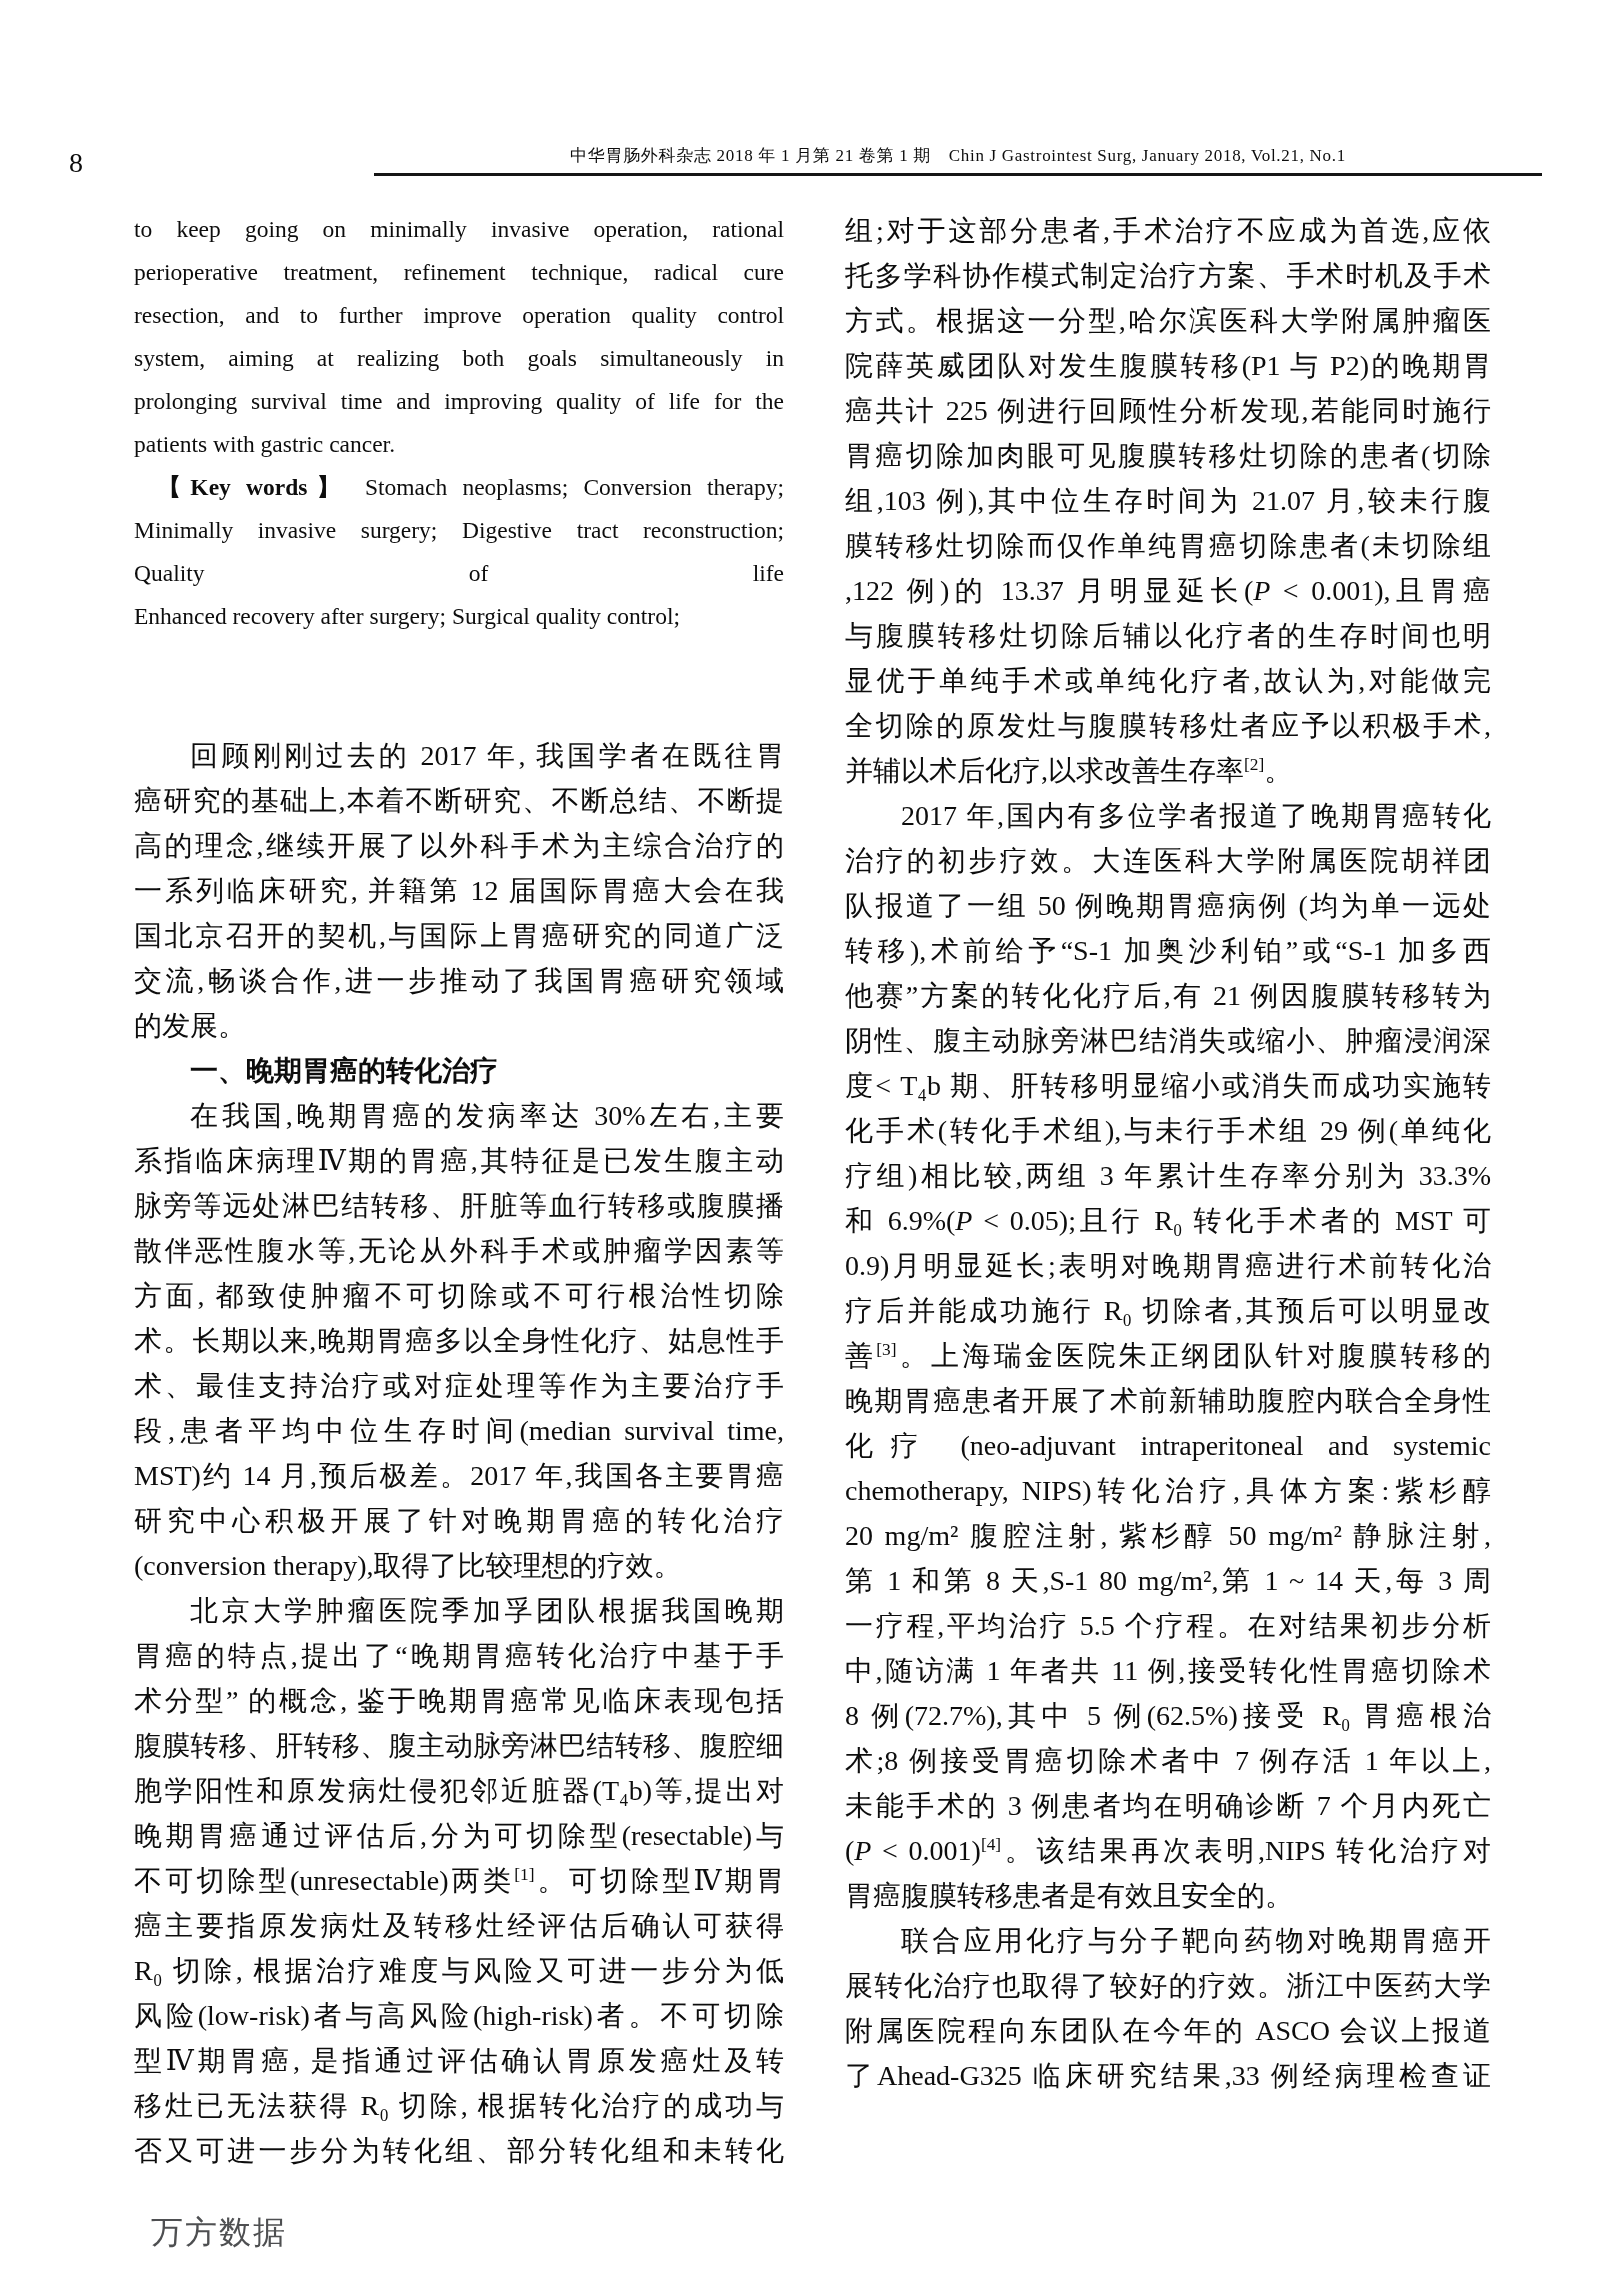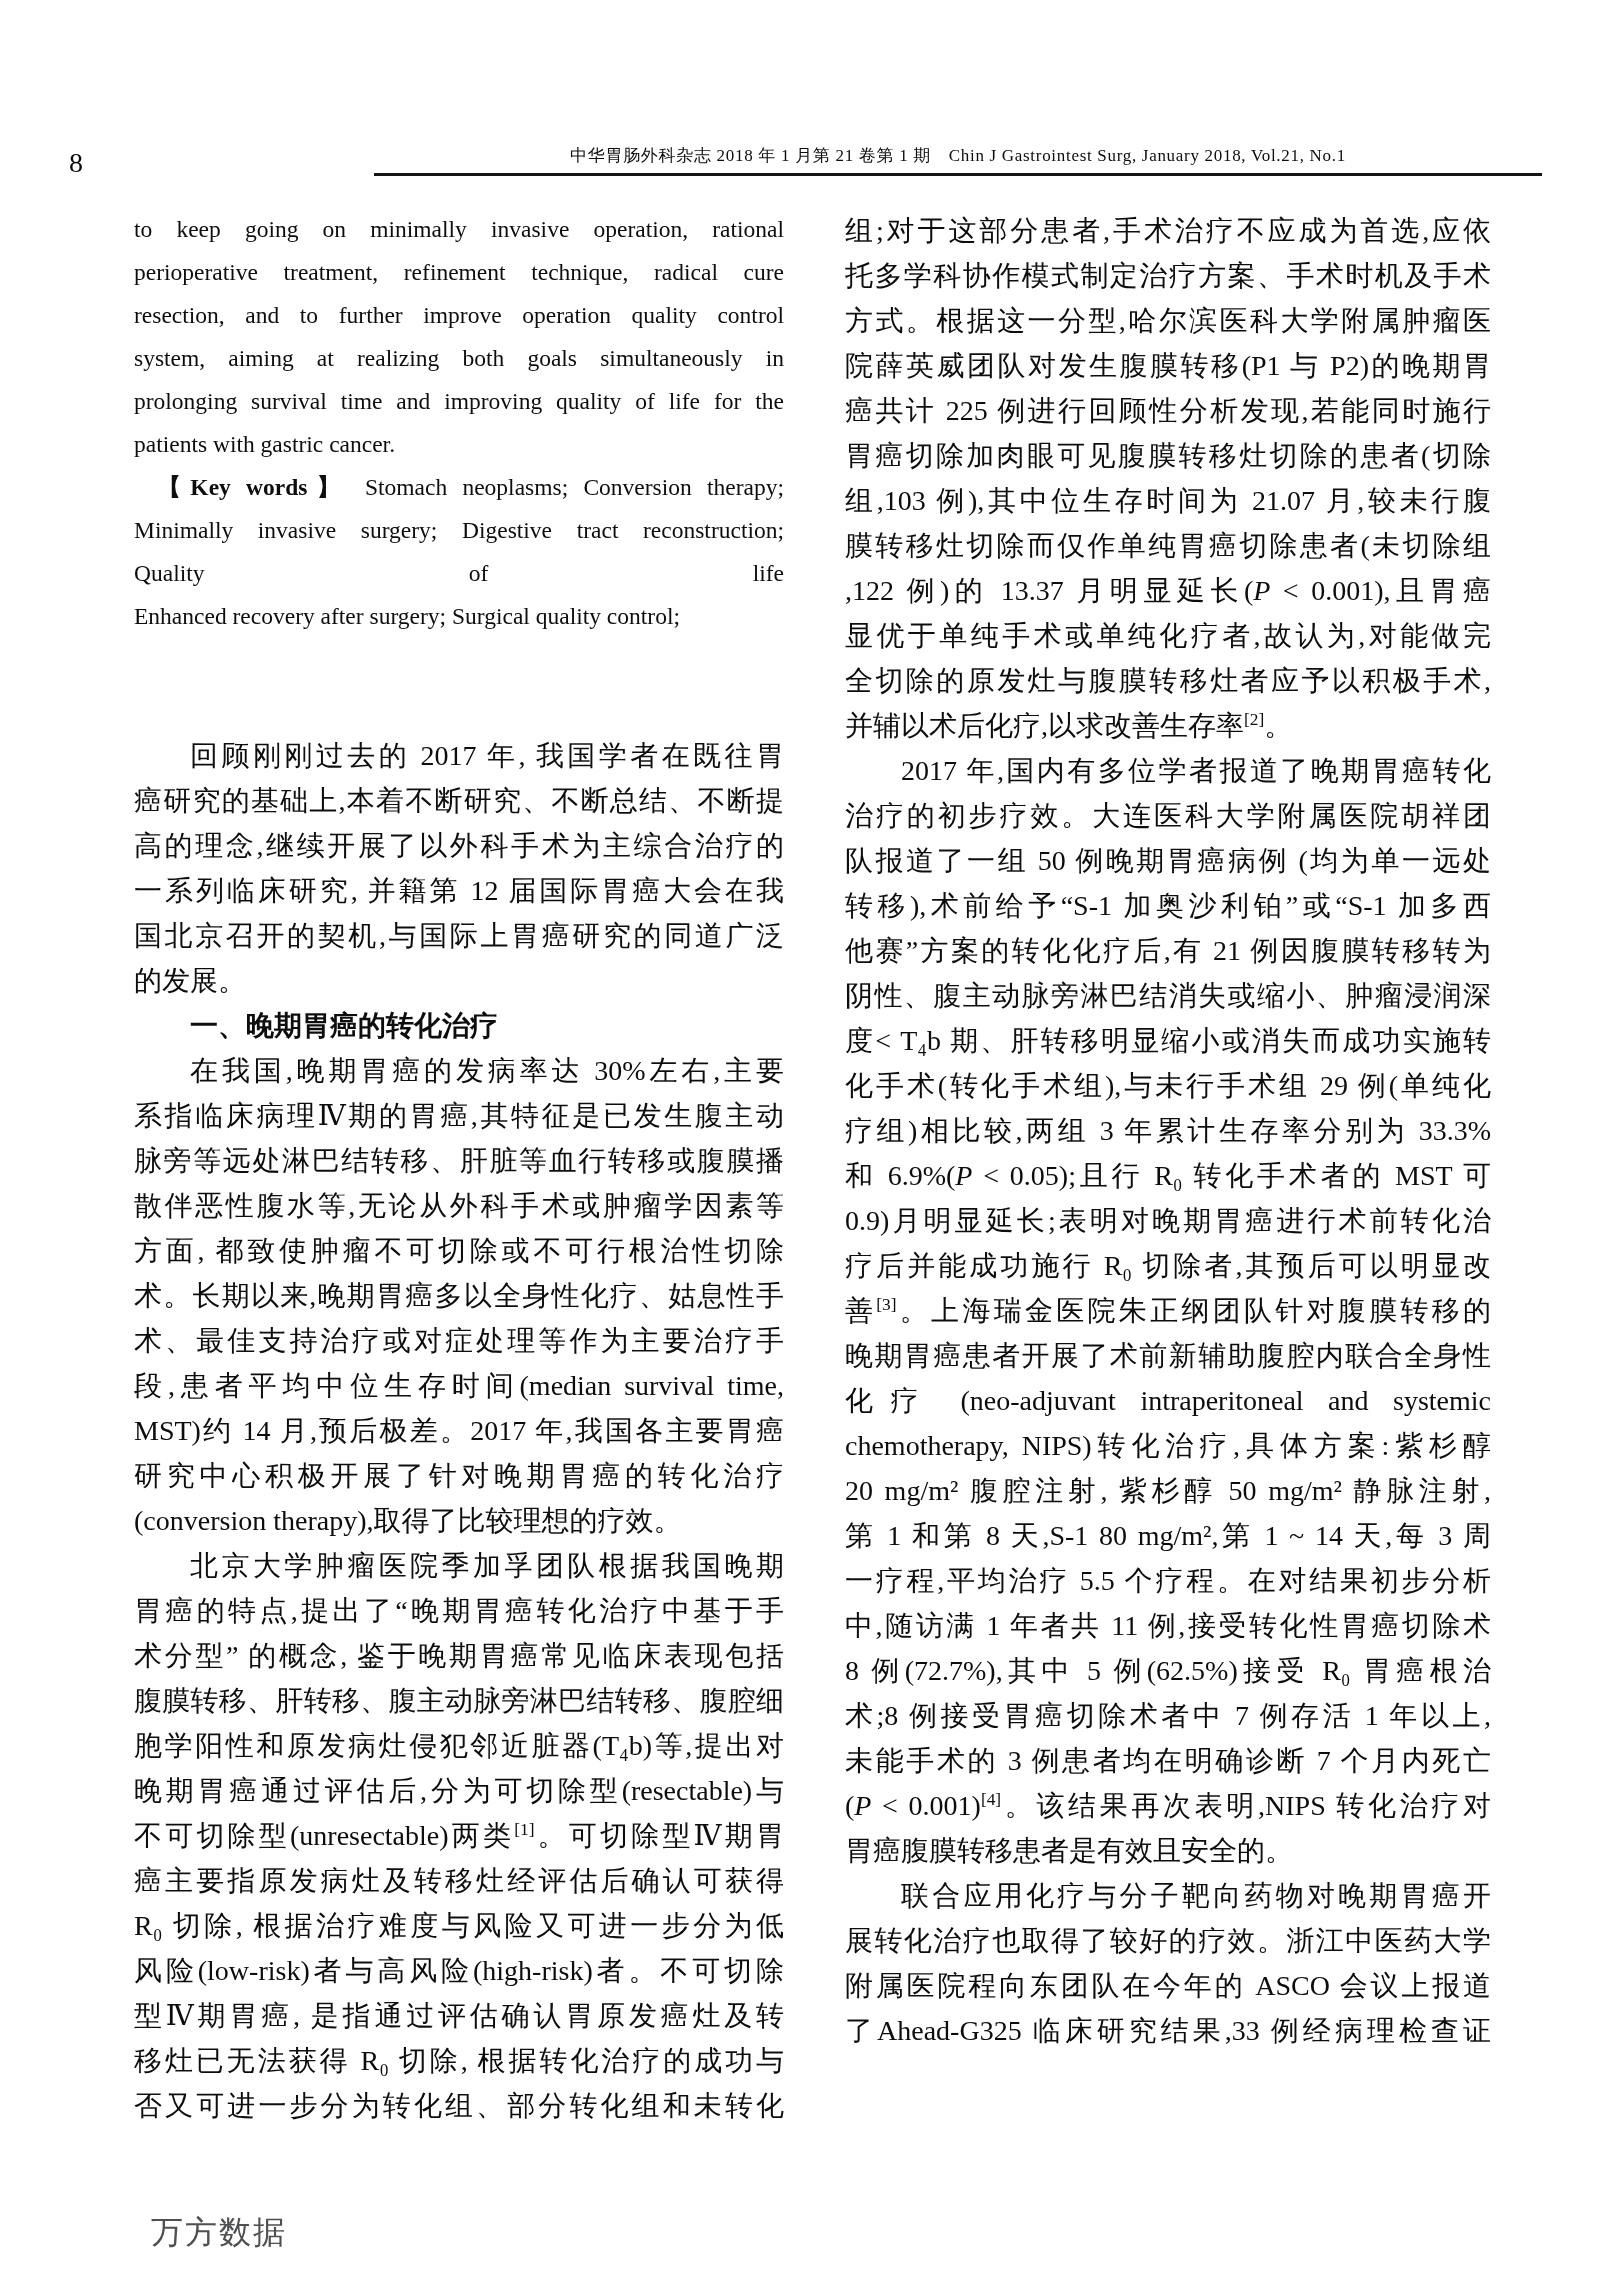--- a/index.html
+++ b/index.html
@@ -97,20 +97,21 @@
         <div class="line">Quality of life</div>
         <div class="line">Enhanced recovery after surgery; Surgical quality control;</div>
       </div>
       <div style="height: 95px;"></div>
       <div class="block zh">
         <div class="line" style="text-indent: 2em;">回顾刚刚过去的 2017 年, 我国学者在既往胃</div>
         <div class="line">癌研究的基础上,本着不断研究、不断总结、不断提</div>
         <div class="line">高的理念,继续开展了以外科手术为主综合治疗的</div>
         <div class="line">一系列临床研究, 并籍第 12 届国际胃癌大会在我</div>
         <div class="line">国北京召开的契机,与国际上胃癌研究的同道广泛</div>
+        <div class="line">交流,畅谈合作,进一步推动了我国胃癌研究领域</div>
         <div class="line">的发展。</div>
       </div>
       <div class="block zh-head">
         <div class="line" style="text-indent: 2em;">一、晚期胃癌的转化治疗</div>
       </div>
       <div class="block zh">
         <div class="line" style="text-indent: 2em;">在我国,晚期胃癌的发病率达 30%左右,主要</div>
         <div class="line">系指临床病理Ⅳ期的胃癌,其特征是已发生腹主动</div>
         <div class="line">脉旁等远处淋巴结转移、肝脏等血行转移或腹膜播</div>
         <div class="line">散伴恶性腹水等,无论从外科手术或肿瘤学因素等</div>
@@ -142,20 +143,21 @@
       <div class="block zh">
         <div class="line">组;对于这部分患者,手术治疗不应成为首选,应依</div>
         <div class="line">托多学科协作模式制定治疗方案、手术时机及手术</div>
         <div class="line">方式。根据这一分型,哈尔滨医科大学附属肿瘤医</div>
         <div class="line">院薛英威团队对发生腹膜转移(P1 与 P2)的晚期胃</div>
         <div class="line">癌共计 225 例进行回顾性分析发现,若能同时施行</div>
         <div class="line">胃癌切除加肉眼可见腹膜转移灶切除的患者(切除</div>
         <div class="line">组,103 例),其中位生存时间为 21.07 月,较未行腹</div>
         <div class="line">膜转移灶切除而仅作单纯胃癌切除患者(未切除组</div>
         <div class="line">,122 例)的 13.37 月明显延长(<i>P</i> &lt; 0.001),且胃癌</div>
+        <div class="line">与腹膜转移灶切除后辅以化疗者的生存时间也明</div>
         <div class="line">显优于单纯手术或单纯化疗者,故认为,对能做完</div>
         <div class="line">全切除的原发灶与腹膜转移灶者应予以积极手术,</div>
         <div class="line">并辅以术后化疗,以求改善生存率<sup>[2]</sup>。</div>
       </div>
       <div class="block zh">
         <div class="line" style="text-indent: 2em;">2017 年,国内有多位学者报道了晚期胃癌转化</div>
         <div class="line">治疗的初步疗效。大连医科大学附属医院胡祥团</div>
         <div class="line">队报道了一组 50 例晚期胃癌病例 (均为单一远处</div>
         <div class="line">转移),术前给予“S-1 加奥沙利铂”或“S-1 加多西</div>
         <div class="line">他赛”方案的转化化疗后,有 21 例因腹膜转移转为</div>

